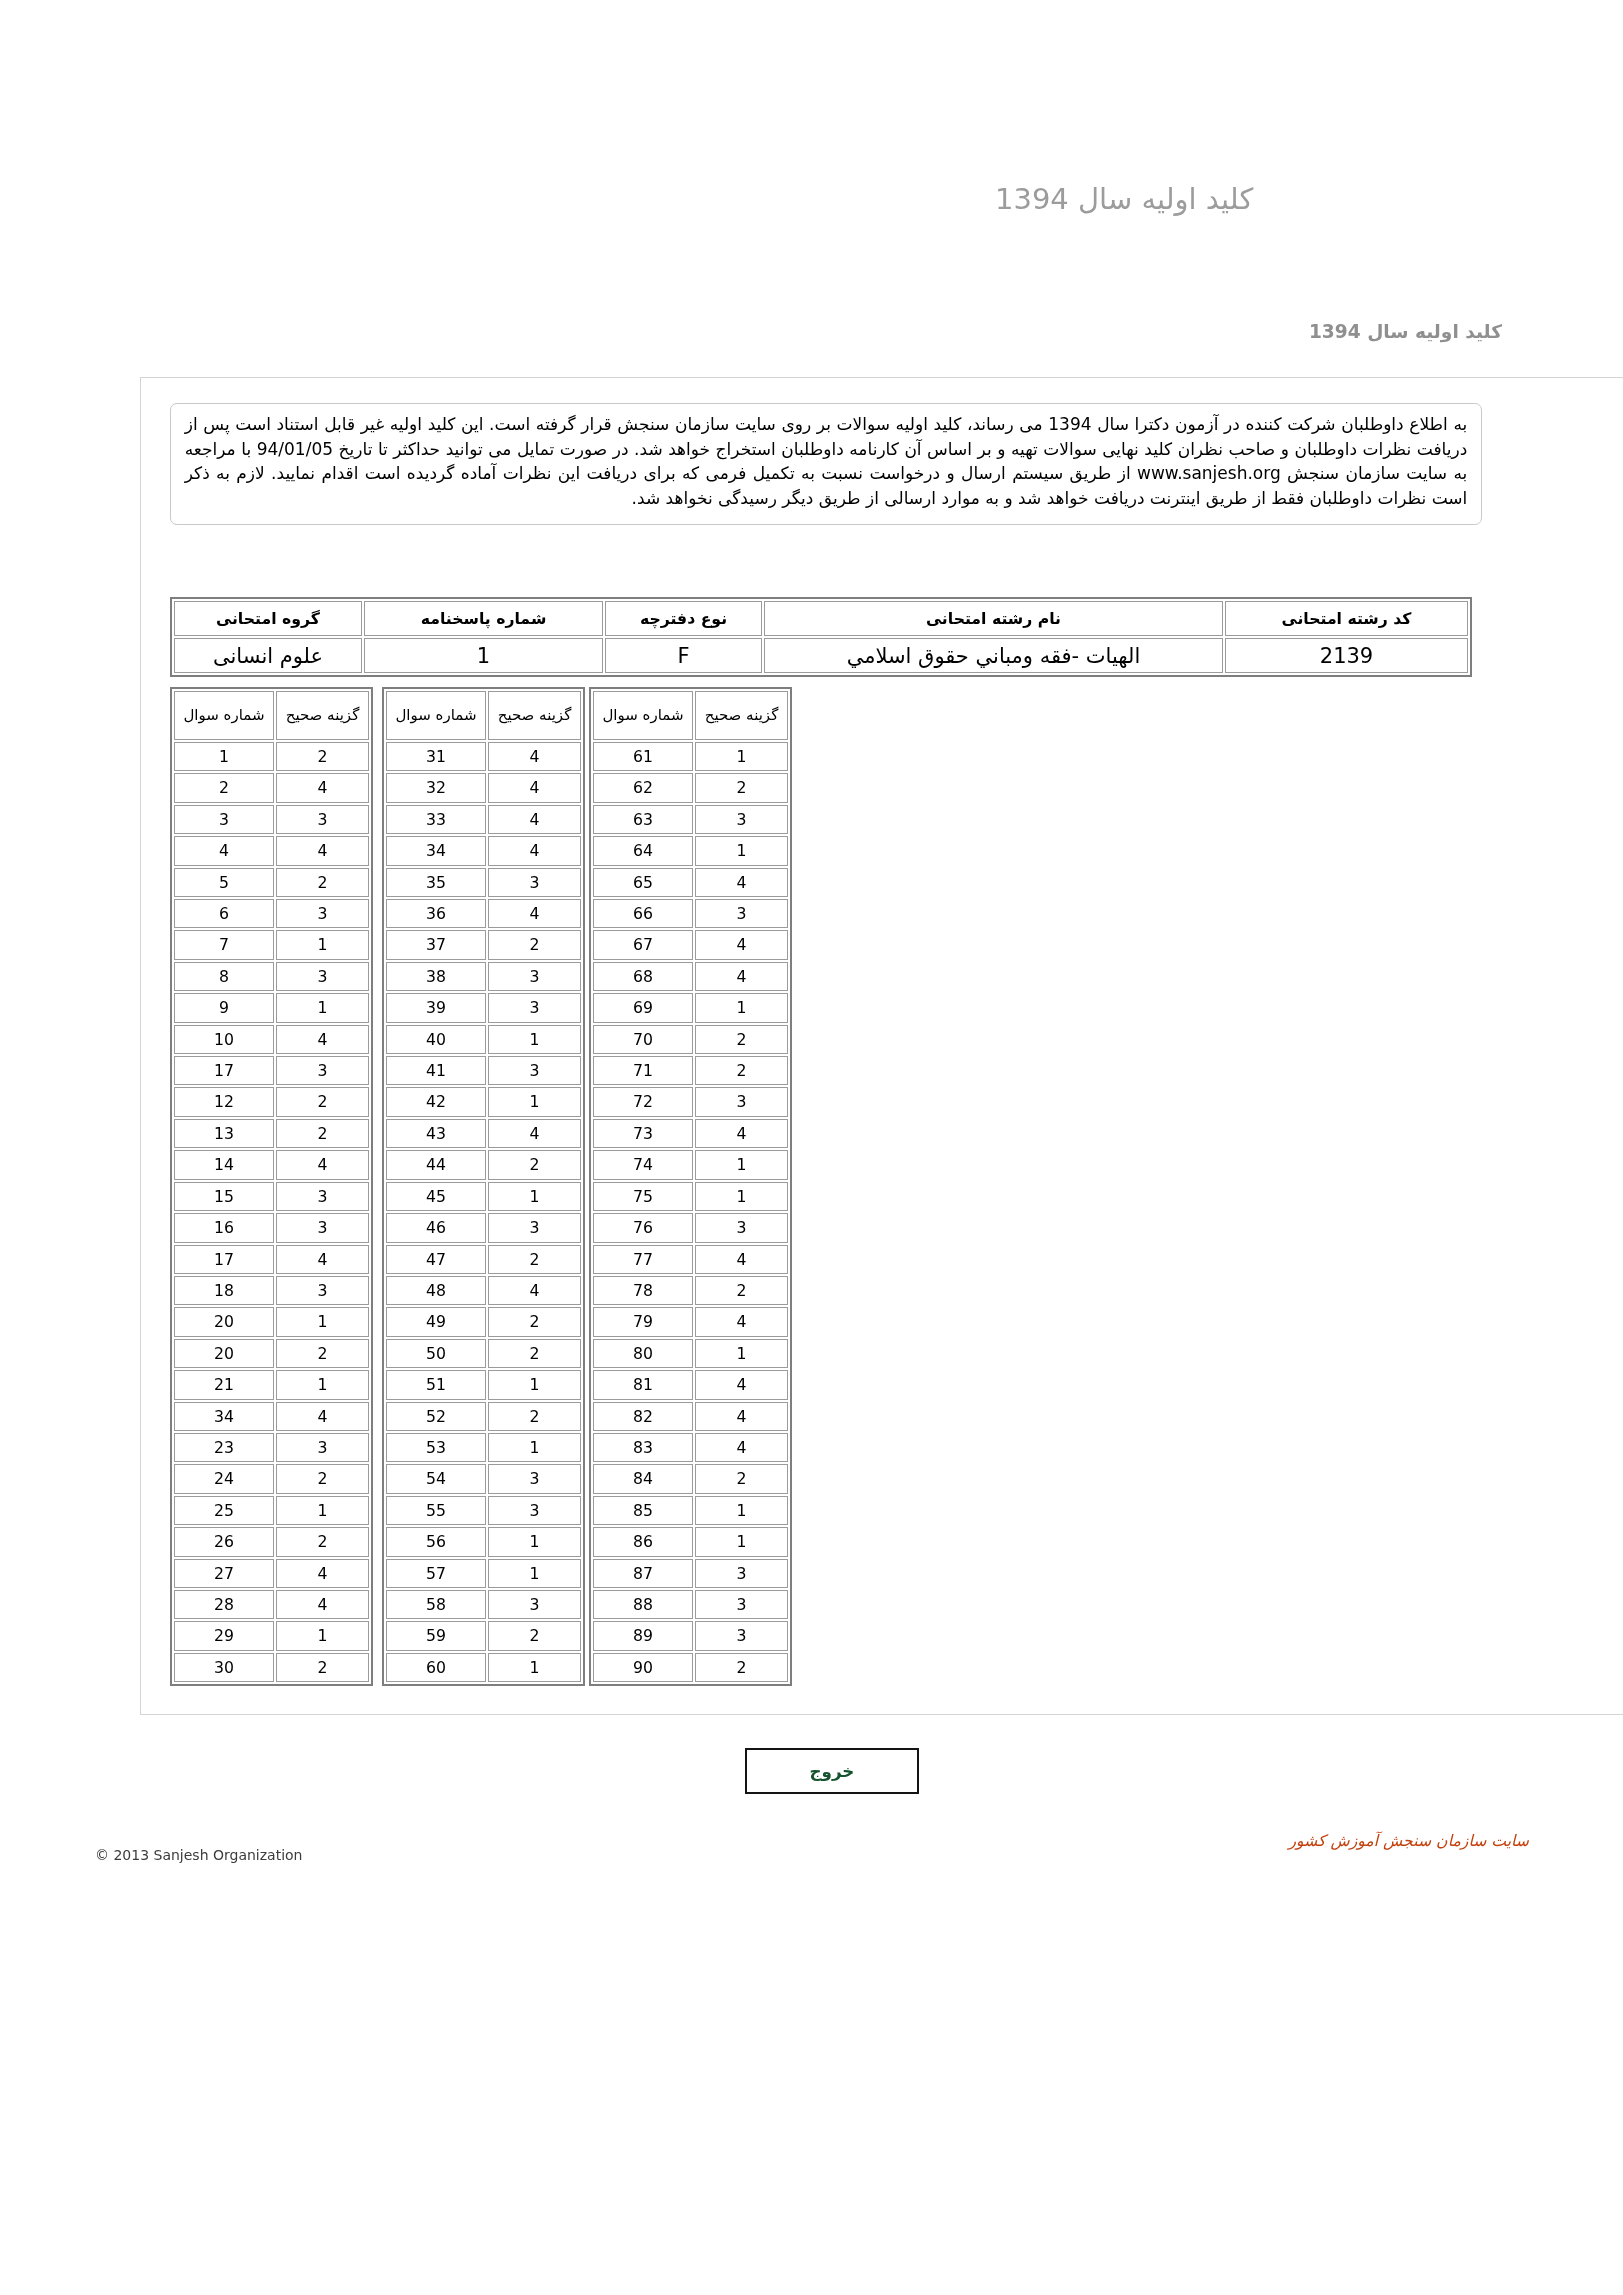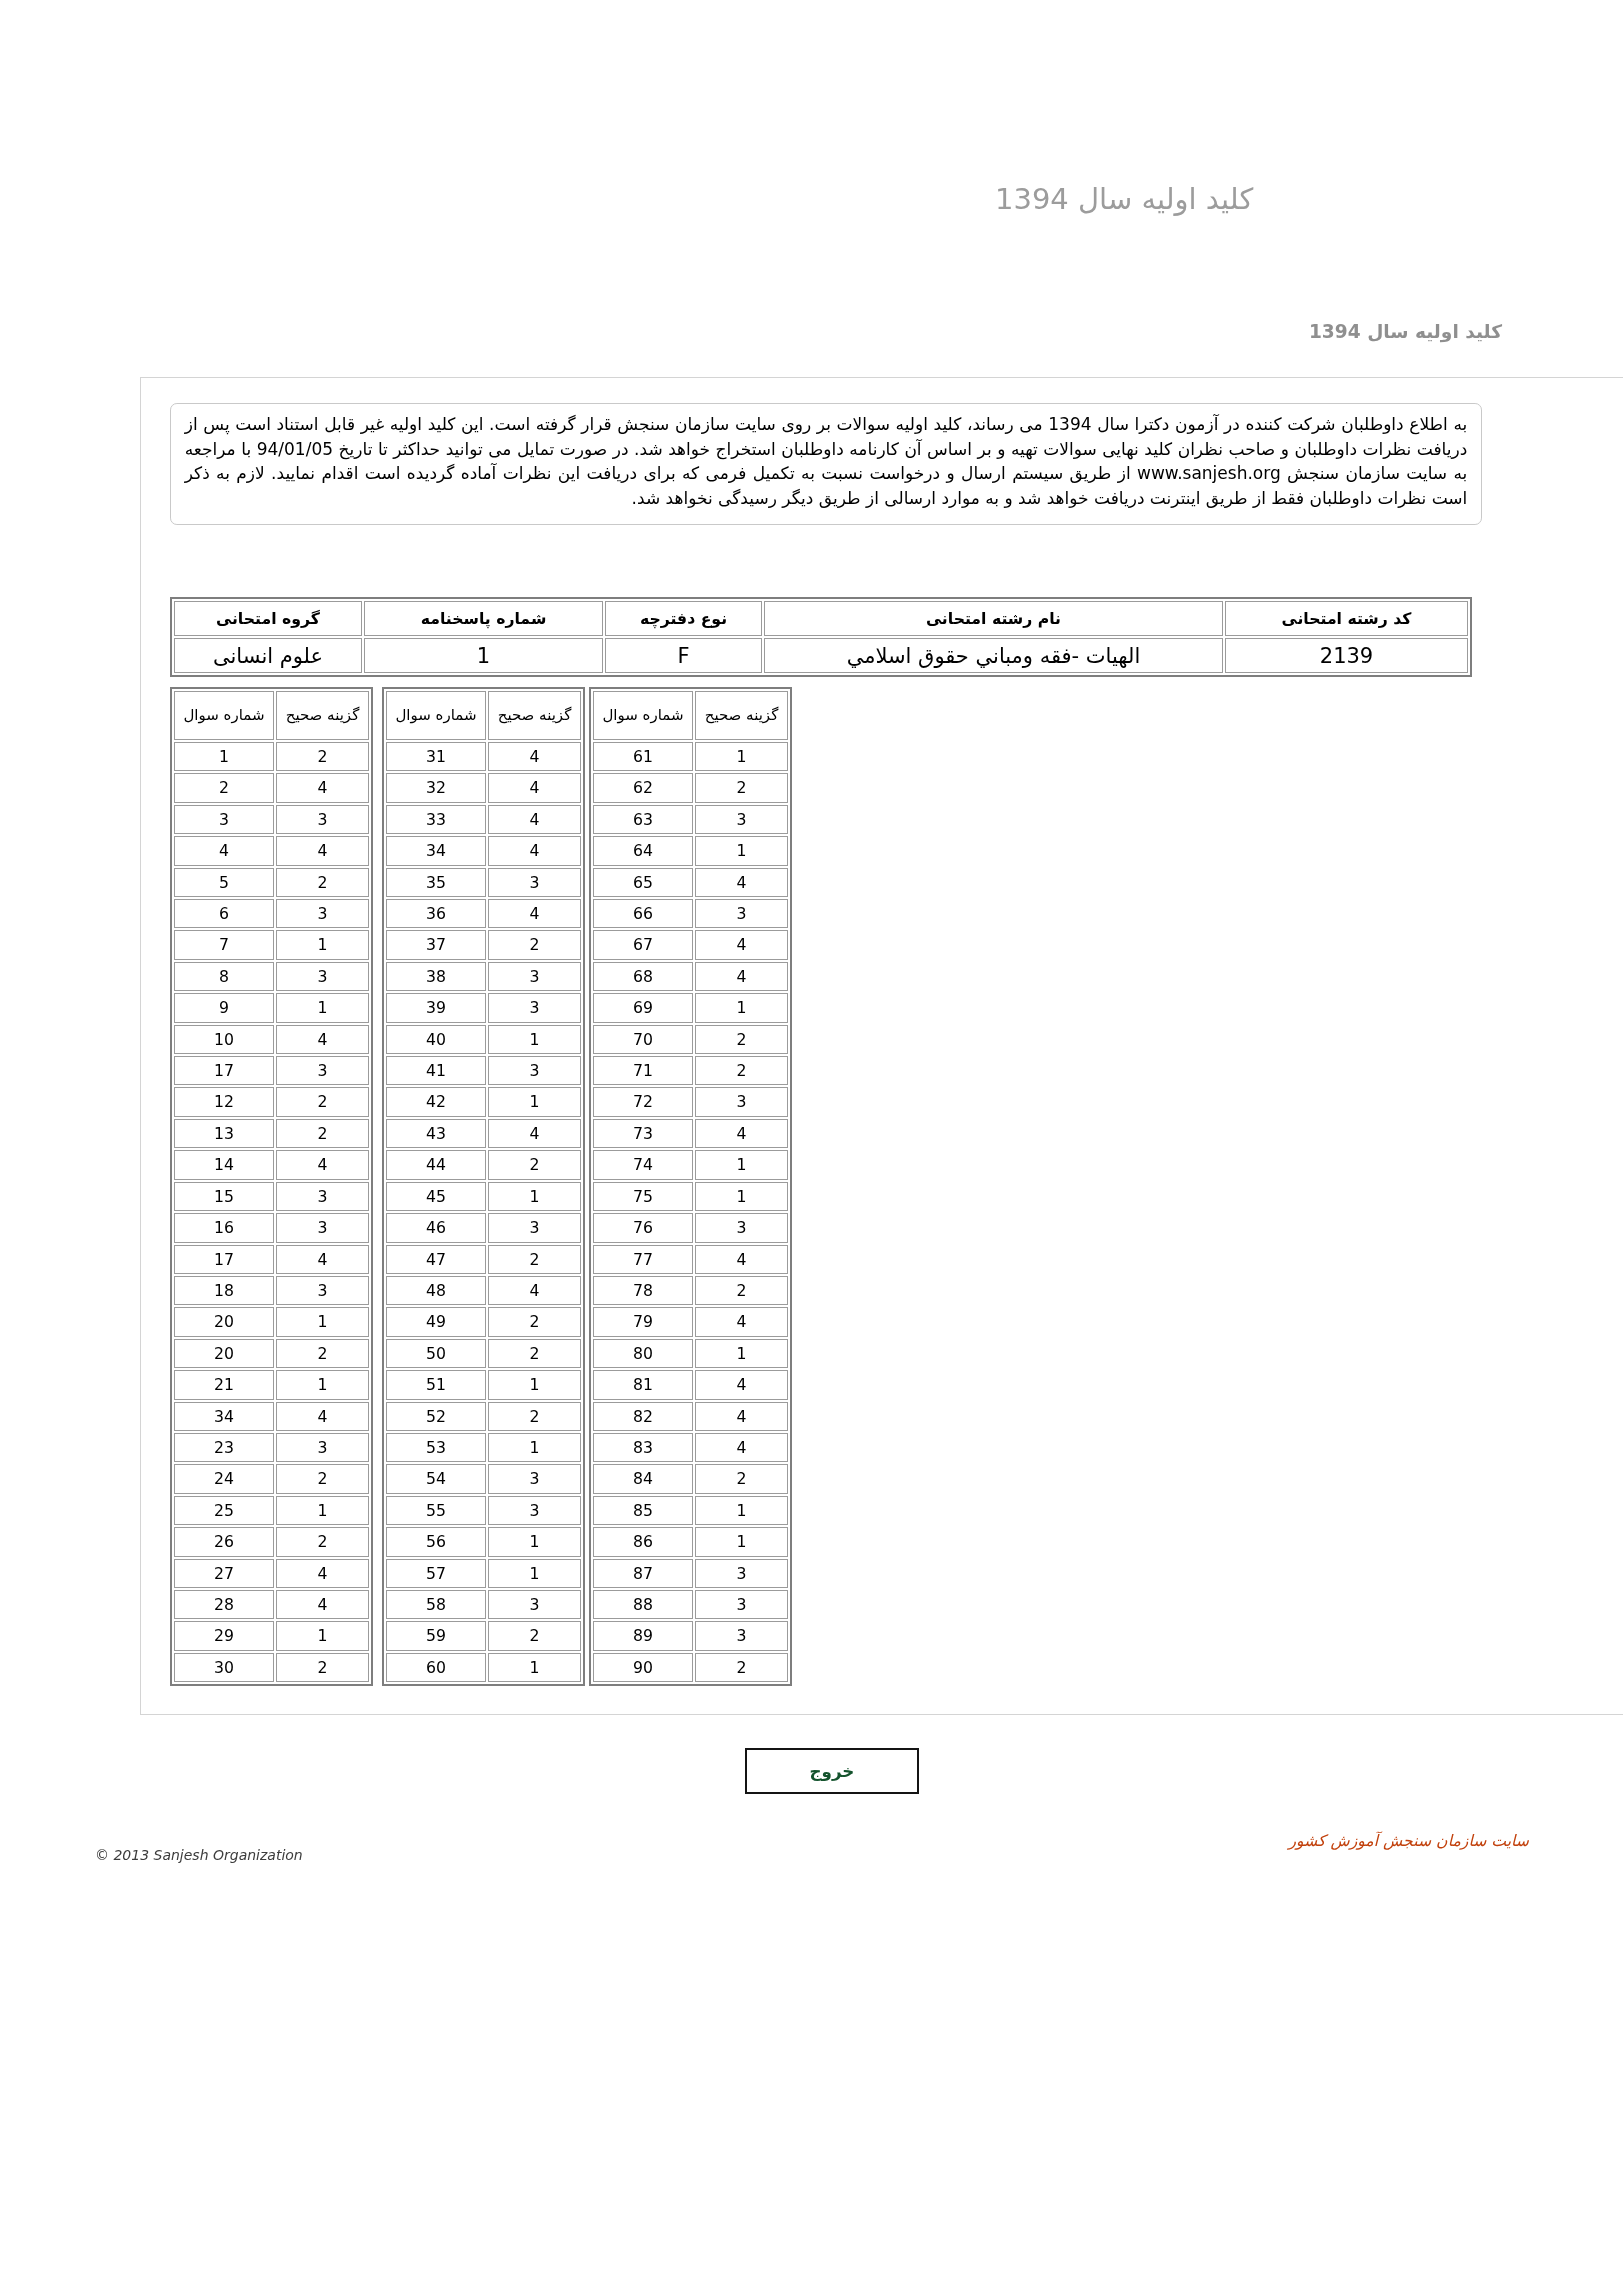--- a/index.html
+++ b/index.html
@@ -132,21 +132,20 @@
     cursor: pointer;
   }
 
   .footer-copyright {
     position: absolute;
     left: 95px;
     top: 1847px;
     font-size: 14px;
     color: #3c3c3c;
     white-space: nowrap;
-    font-style: italic;
   }
   .footer-site {
     position: absolute;
     right: 94px;
     top: 1831px;
     font-size: 15.7px;
     color: #c2410c;
     direction: rtl;
     white-space: nowrap;
     font-style: italic;

